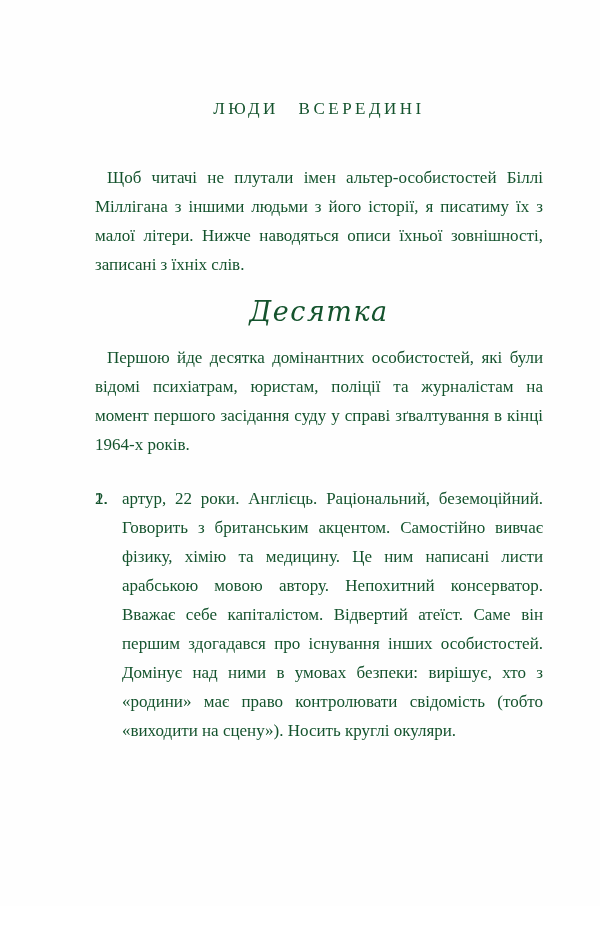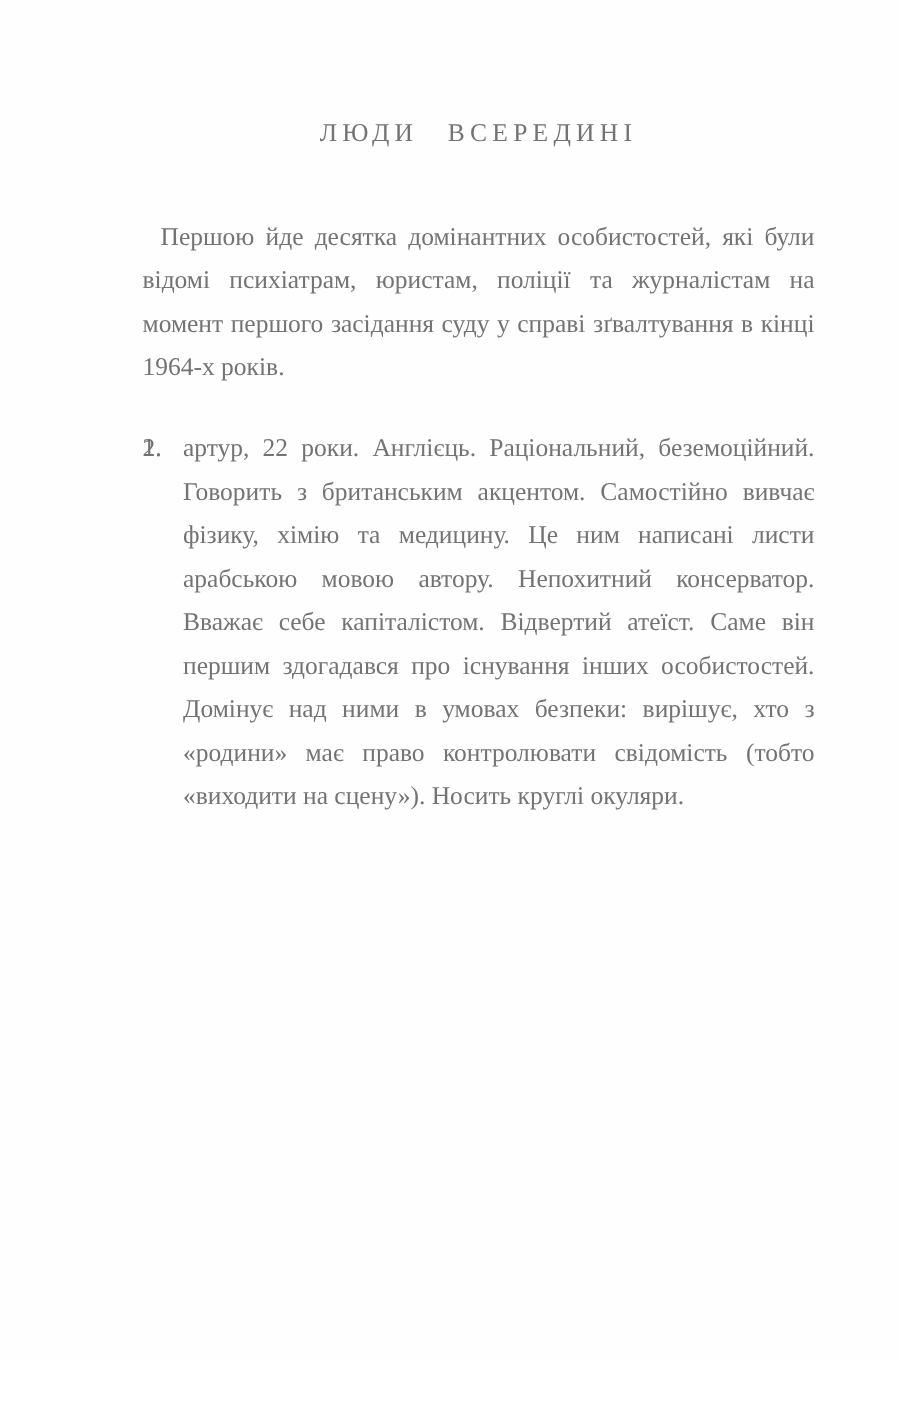--- a/index.html
+++ b/index.html
@@ -5,25 +5,25 @@
   * { box-sizing: border-box; }
   html, body { margin: 0; padding: 0; }
   body { background: #ffffff; }
 
   .page {
     position: relative;
     width: 600px;
     height: 906px;
     margin: 0 auto;
     background: #fefefe;
-    color: #737373;
+    color: #14532d;
     font-family: "Liberation Serif", "DejaVu Serif", serif;
     font-size: 17px;
     line-height: 29px;
-    padding: 74px 57px 0 95px;
+    padding: 94px 57px 0 95px;
     overflow: hidden;
   }
 
   .title {
     font-size: 17px;
     font-weight: normal;
     letter-spacing: 3.5px;
     word-spacing: 12px;
     text-align: center;
     margin: 0 0 40px 0;
@@ -71,21 +71,23 @@
     top: 0;
   }
 </style>
 </head>
 <body>
 
 <div class="page">
 
   <h1 class="title">ЛЮДИ ВСЕРЕДИНІ</h1>
 
+  <p class="para">Щоб читачі не плутали імен альтер-особистостей Біллі Міллігана з іншими людьми з його історії, я писатиму їх з малої літери. Нижче наводяться описи їхньої зовнішності, записані з їхніх слів.</p>
 
+  <h2 class="section-heading">Десятка</h2>
 
   <p class="section-intro">Першою йде десятка домінантних особистостей, які були відомі психіатрам, юристам, поліції та журналістам на момент першого засідання суду у справі зґвалтування в кінці 1964-х років.</p>
 
   <ol class="people-list">
 
     <li class="list-item">
       <span class="num">1.</span>
     </li>
 
     <li class="list-item">

